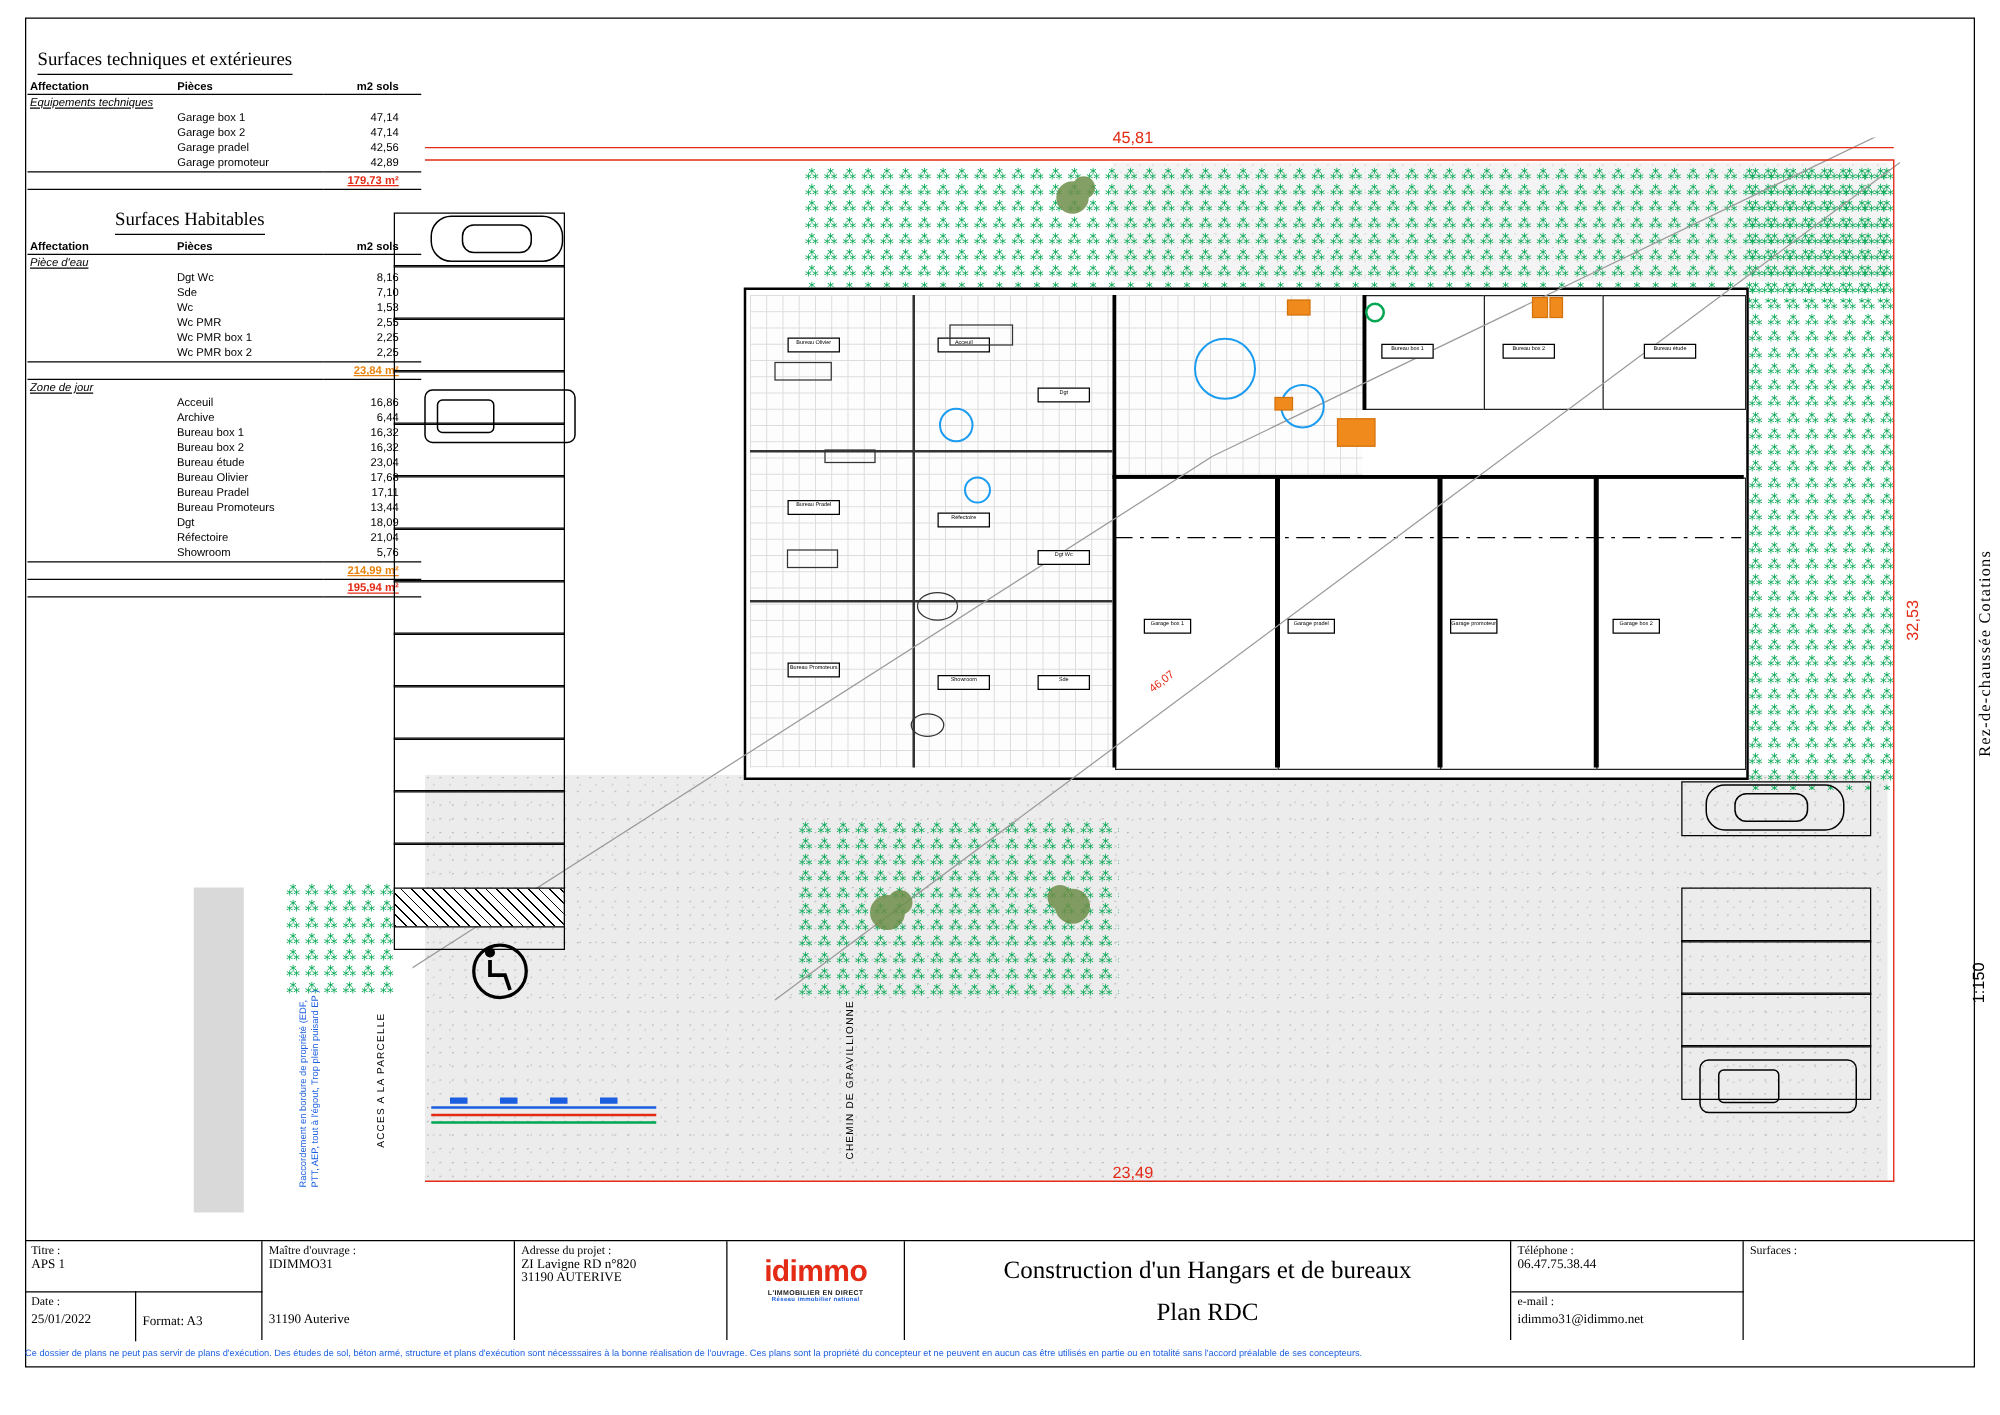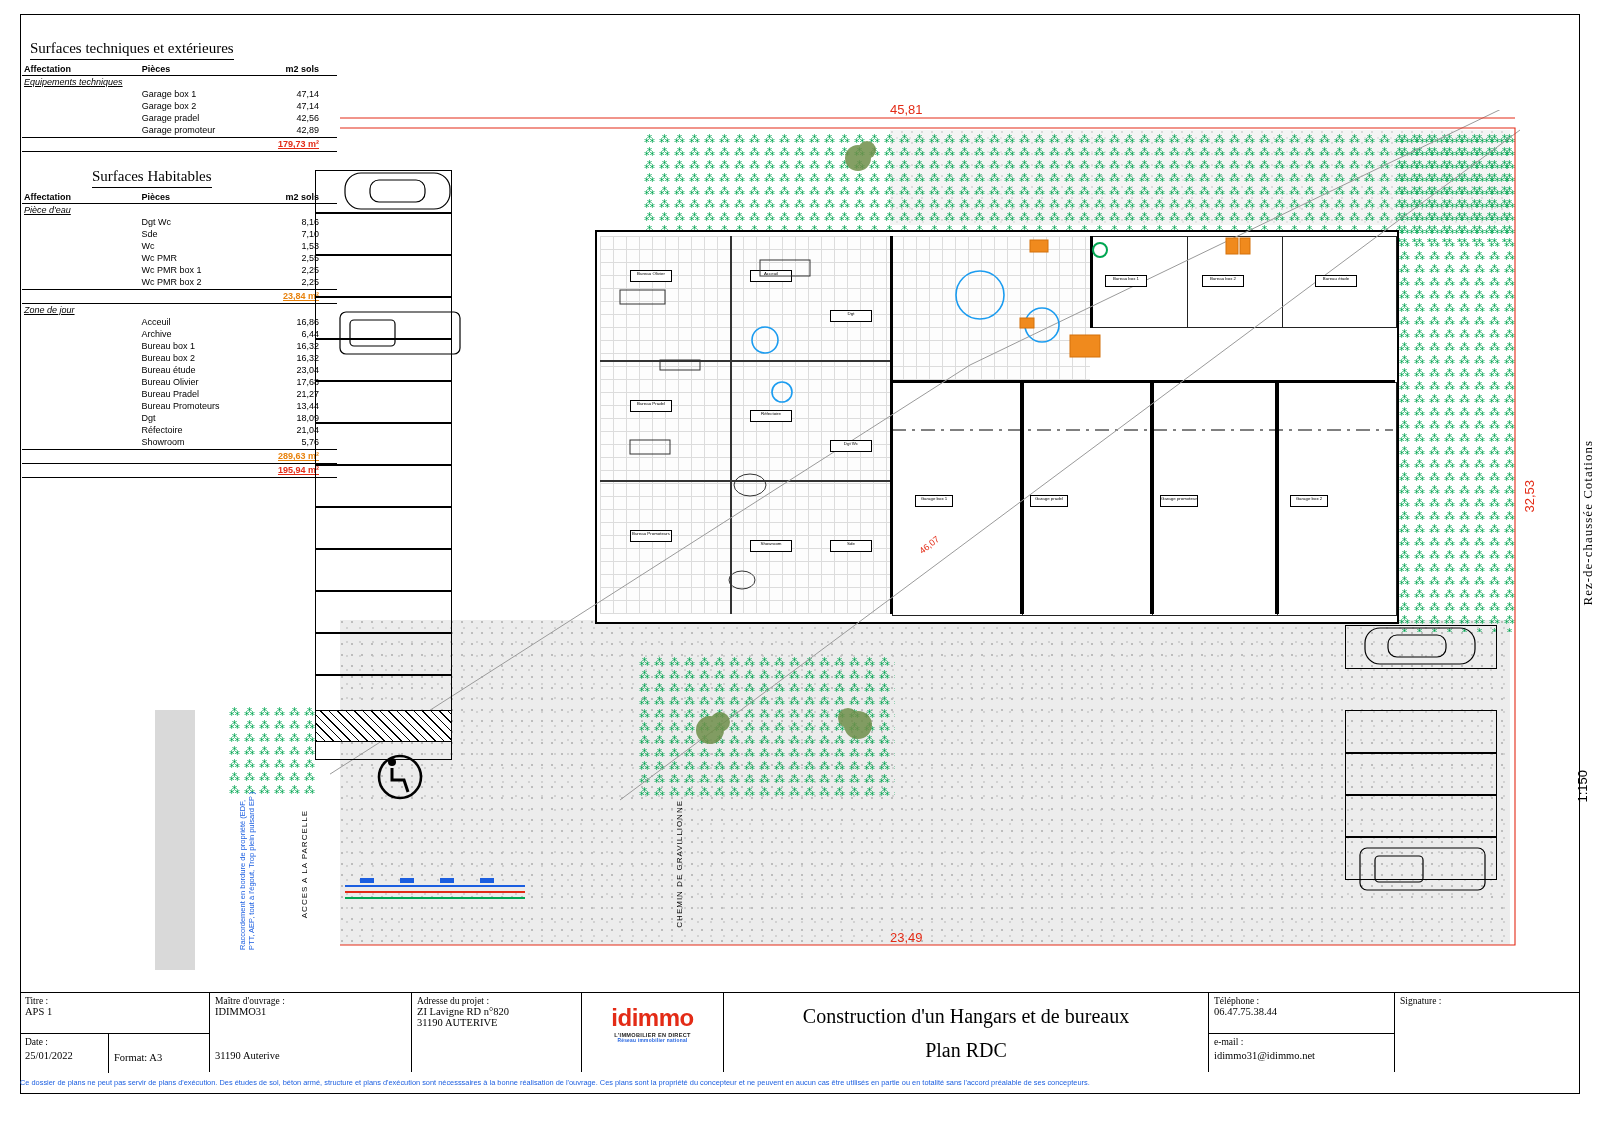--- a/index.html
+++ b/index.html
@@ -196,21 +196,21 @@
             <td class="c3">23,04</td>
           </tr>
       <tr>
             <td class="c1"></td>
             <td class="c2">Bureau Olivier</td>
             <td class="c3">17,68</td>
           </tr>
       <tr>
             <td class="c1"></td>
             <td class="c2">Bureau Pradel</td>
-            <td class="c3">21,27</td>
+            <td class="c3">17,11</td>
           </tr>
       <tr>
             <td class="c1"></td>
             <td class="c2">Bureau Promoteurs</td>
             <td class="c3">13,44</td>
           </tr>
       <tr>
             <td class="c1"></td>
             <td class="c2">Dgt</td>
             <td class="c3">18,09</td>
@@ -224,21 +224,21 @@
             <td class="c1"></td>
             <td class="c2">Showroom</td>
             <td class="c3">5,76</td>
           </tr>
       <tr class="rowline">
             <td colspan="3"></td>
           </tr>
       <tr>
             <td class="c1"></td>
             <td class="c2"></td>
-            <td class="c3 tot-orange">289,63 m²</td>
+            <td class="c3 tot-orange">214,99 m²</td>
           </tr>
       <tr class="rowline">
             <td colspan="3"></td>
           </tr>
       <tr>
             <td class="c1"></td>
             <td class="c2"></td>
             <td class="c3 tot-red">195,94 m²</td>
           </tr>
       <tr class="rowline">
@@ -1532,18 +1532,18 @@
 
     <div class="tb-cell" style="left:1189px;width:186px;">
       <div class="tb-lbl">Téléphone :</div>
       <div class="tb-val">06.47.75.38.44</div>
       <div style="position:absolute;left:0;top:40px;width:186px;border-top:1.2px solid #000;"></div>
       <div class="tb-lbl" style="position:absolute;left:5px;top:44px;">e-mail :</div>
       <div class="tb-val" style="position:absolute;left:5px;top:57px;">idimmo31@idimmo.net</div>
     </div>
 
     <div class="tb-cell" style="left:1375px;width:185px;border-right:none;">
-      <div class="tb-lbl">Signature :</div>
+      <div class="tb-lbl">Surfaces :</div>
     </div>
   </div>
 
   <div class="footer">Ce dossier de plans ne peut pas servir de plans d'exécution. Des études de sol, béton armé, structure et plans d'exécution sont nécesssaires à la bonne réalisation de l'ouvrage. Ces plans sont la propriété du concepteur et ne peuvent en aucun cas être utilisés en partie ou en totalité sans l'accord préalable de ses concepteurs.</div>
 </div>
 
 </body></html>

